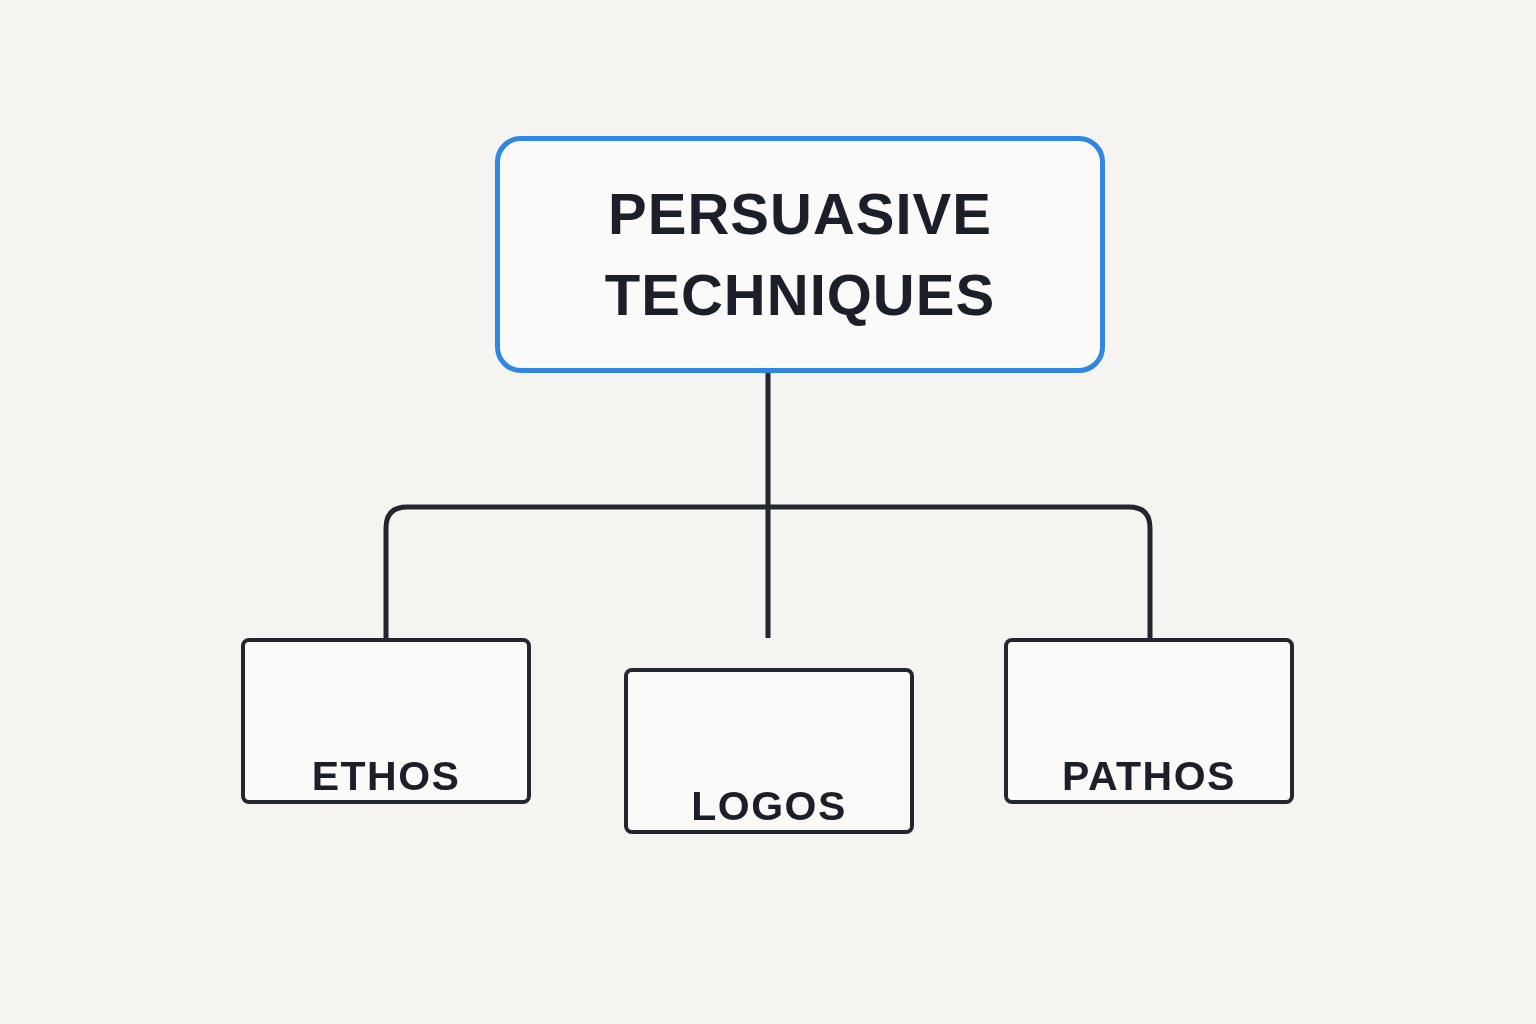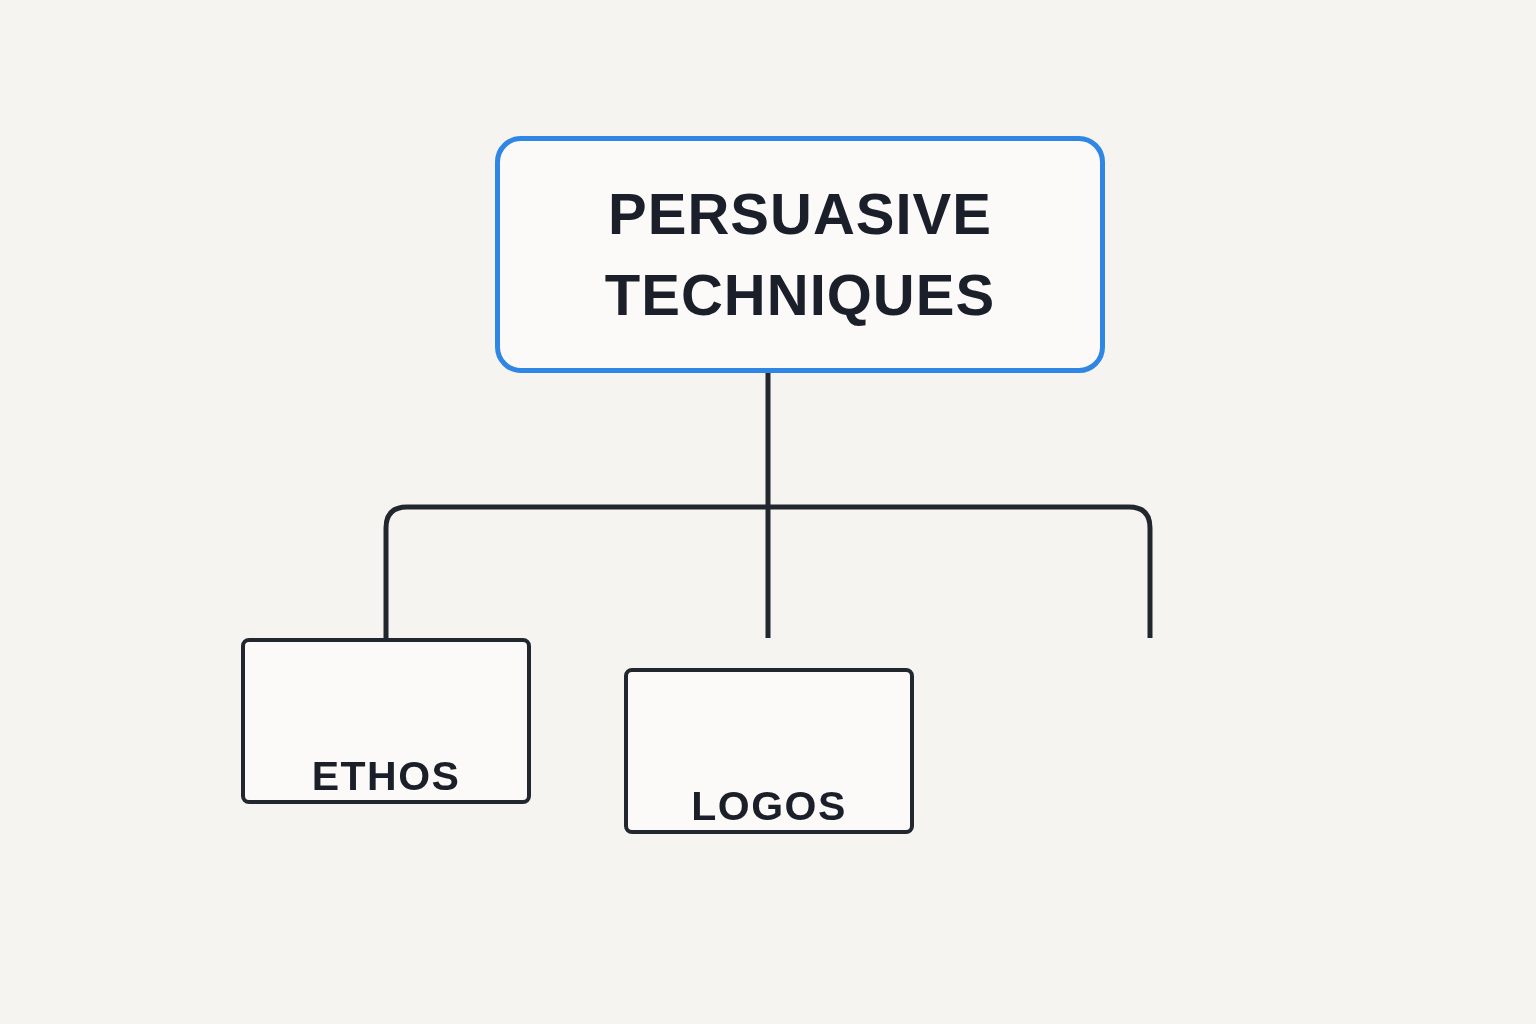--- a/index.html
+++ b/index.html
@@ -78,14 +78,17 @@
   </div>
 
   <div class="node node-child pos-0">
     <span>ETHOS</span>
   </div>
 
   <div class="node node-child pos-1">
     <span>LOGOS</span>
   </div>
 
+  <div class="node node-child pos-2">
+    <span>PATHOS</span>
+  </div>
 
 </div>
 
 </body></html>

